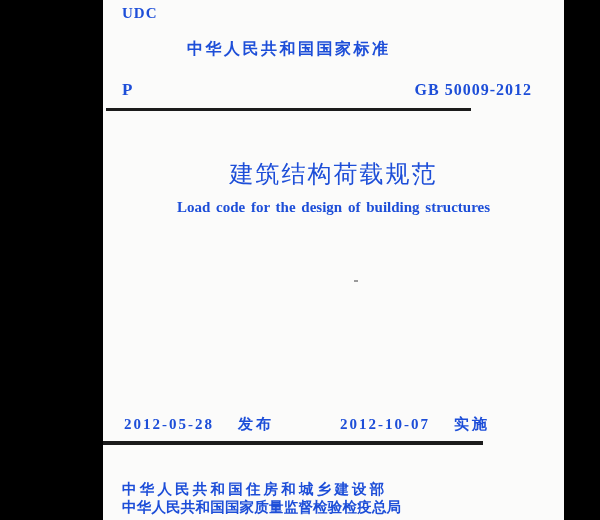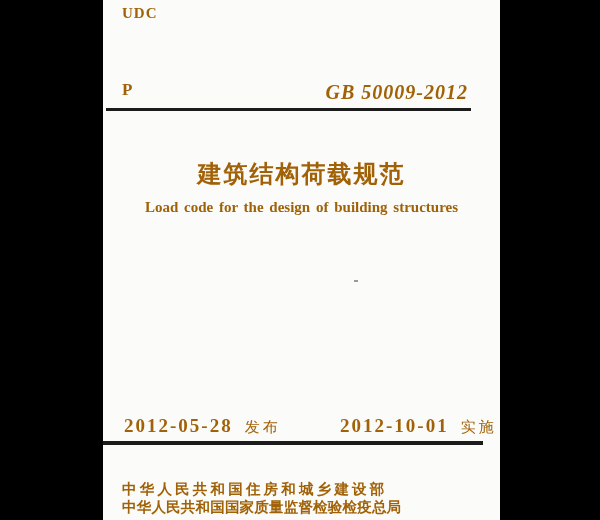--- a/index.html
+++ b/index.html
@@ -5,69 +5,69 @@
   * { margin:0; padding:0; box-sizing:border-box; }
   html,body { width:600px; height:520px; }
   body {
     background:#000;
     position:relative;
     overflow:hidden;
     font-family:"Liberation Serif", serif;
   }
   .backdrop { position:absolute; inset:0; background:#000; }
   .paper {
-    position:absolute; left:103px; top:0; width:397px; height:520px;
-    background:#fbfbfa; color:#a16207;
+    position:absolute; left:103px; top:0; width:461px; height:520px;
+    background:#fbfbfa; color:#1d4ed8;
   }
   .udc {
     position:absolute; left:19px; top:5px;
     font-family:"Liberation Serif", serif; font-weight:bold;
     font-size:15px; letter-spacing:1px;
   }
   .header-title {
     position:absolute; left:84px; top:39px;
     font-family:"Liberation Sans", sans-serif; font-weight:bold;
     font-size:16px; letter-spacing:2.5px; white-space:nowrap;
   }
   .gb-logo { position:absolute; right:36px; top:21px; width:62px; height:40px; }
   .p-code {
     position:absolute; left:19px; top:80px;
     font-family:"Liberation Serif", serif; font-weight:bold; font-size:17px;
   }
   .std-number {
     position:absolute; right:32px; top:81px;
     font-family:"Liberation Serif", serif; font-weight:bold;
-    font-size:20px; letter-spacing:1px; white-space:nowrap;font-style:italic;
+    font-size:16px; letter-spacing:1px; white-space:nowrap;
   }
   .rule { position:absolute; background:#1b1b1b; }
   .rule-top  { left:3px;  top:108px; width:365px; height:3px; }
   .rule-bottom { left:0; top:441px; width:380px; height:4px; }
   .title-cn {
     position:absolute; left:0; top:158px; width:100%;
     text-align:center;
-    font-family:"Liberation Serif", serif; font-weight:bold;
+    font-family:"Liberation Serif", serif; font-weight:normal;
     font-size:24px; letter-spacing:2px; white-space:nowrap;
   }
   .title-en {
     position:absolute; left:0; top:199px; width:100%;
     text-align:center;
     font-family:"Liberation Serif", serif; font-weight:bold;
     font-size:15px; word-spacing:2px; white-space:nowrap;
   }
   .speck { position:absolute; left:251px; top:280px; width:4px; height:2px; background:#9a9a9a; }
   .date-group { position:absolute; top:415px; white-space:nowrap; }
   .date-issue { left:21px; }
   .date-impl  { left:237px; }
   .date-num {
     font-family:"Liberation Serif", serif; font-weight:bold;
-    font-size:19px; letter-spacing:2px;
+    font-size:15px; letter-spacing:2px;
   }
   .date-label {
-    font-family:"Liberation Sans", sans-serif; font-weight:normal;
-    font-size:15px; letter-spacing:3px; margin-left:8px;
+    font-family:"Liberation Sans", sans-serif; font-weight:bold;
+    font-size:15px; letter-spacing:3px; margin-left:20px;
   }
   .issuer {
     position:absolute; left:19px;
     font-family:"Liberation Sans", sans-serif; font-weight:bold;
     font-size:14.5px; white-space:nowrap;
   }
   .issuer-1 { top:480px; letter-spacing:3.2px; }
   .issuer-2 { top:498px; letter-spacing:0.2px; }
   .joint {
     position:absolute; left:297px; top:489px;
@@ -76,41 +76,42 @@
   }
 </style>
 </head>
 <body>
 
 <div class="backdrop">
   <div class="paper">
 
     <div class="udc">UDC</div>
 
+    <div class="header-title">中华人民共和国国家标准</div>
 
 
     <div class="p-code">P</div>
 
     <div class="std-number">GB 50009-2012</div>
 
     <div class="rule rule-top"></div>
 
     <h1 class="title-cn">建筑结构荷载规范</h1>
 
     <div class="title-en">Load code for the design of building structures</div>
 
     <div class="speck"></div>
 
     <div class="date-group date-issue">
       <span class="date-num">2012-05-28</span>
       <span class="date-label">发布</span>
     </div>
 
     <div class="date-group date-impl">
-      <span class="date-num">2012-10-01</span>
+      <span class="date-num">2012-10-07</span>
       <span class="date-label">实施</span>
     </div>
 
     <div class="rule rule-bottom"></div>
 
     <div class="issuer issuer-2">中华人民共和国国家质量监督检验检疫总局</div>
 
     <div class="issuer issuer-1">中华人民共和国住房和城乡建设部</div>
 
 

